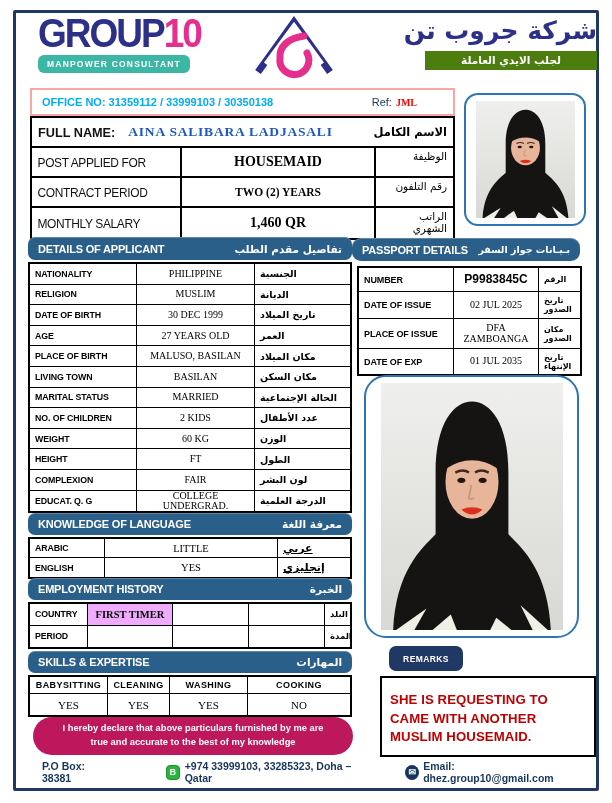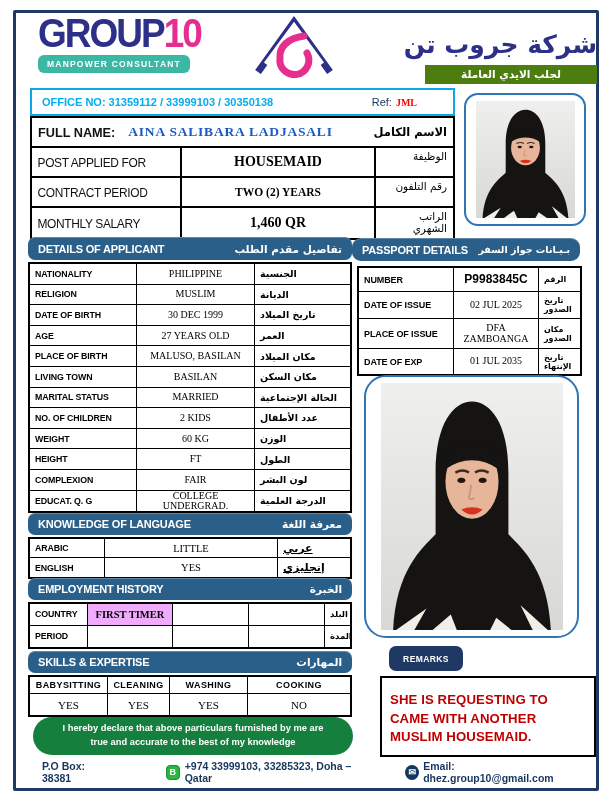--- a/index.html
+++ b/index.html
@@ -7,26 +7,26 @@
   .page { position:relative; width:612px; height:803px; background:#fff; overflow:hidden; }
   .frame { position:absolute; left:13px; top:10px; width:586px; height:781px; border:3px solid #1F3864; border-radius:2px; }
 
   
   .logo-left { position:absolute; left:38px; top:16px; width:160px; }
   .logo-word { font-size:37px; font-weight:800; letter-spacing:-2px; line-height:36px; transform:scaleY(1.08); font-family:"Liberation Sans",sans-serif; }
   .logo-word .g { color:#2D3089; }
   .logo-word .ten { color:#E52E8D; }
   .logo-banner { margin-top:3px; background:#3CB7A4; color:#fff; font-size:8.5px; font-weight:700; letter-spacing:1.2px; text-align:center; padding:4px 2px; width:152px;border-radius:6px; }
   .logo-center { position:absolute; left:252px; top:14px; }
-  .logo-right { position:absolute; right:15px; top:28px; width:220px; text-align:right; }
+  .logo-right { position:absolute; right:15px; top:14px; width:220px; text-align:right; }
   .company-ar { font-family:"DejaVu Sans",sans-serif; font-size:25px; font-weight:700; color:#2D3089; line-height:34px; }
   .company-tag { display:inline-block; background:#4d7c0f; color:#fff; font-family:"DejaVu Sans",sans-serif; font-size:10.5px; font-weight:700; padding:3px 14px 4px; margin-top:3px; width:172px; text-align:center; }
 
   
-  .office-box { position:absolute; left:30px; top:88px; width:425px; height:26px; border:2px solid #0ea5e9; display:flex; align-items:center; padding:12px 10px; }
+  .office-box { position:absolute; left:30px; top:88px; width:425px; height:26px; border:2px solid #fca5a5; display:flex; align-items:center; padding:12px 10px; }
   .office-no { color:#00AEEF; font-weight:700; font-size:11px; }
   .ref-label { margin-left:auto; color:#17365D; font-weight:400; font-size:11px; }
   .ref-value { color:#FF0000; font-weight:700; font-size:10px; font-family:"Liberation Serif",serif; margin-left:4px; margin-right:26px;}
 
   
   .main-table { position:absolute; left:30px; top:116px; width:425px; border:2px solid #000; }
   .mt-row { display:grid; grid-template-columns:148px 196px 1fr; border-top:2px solid #000; }
   .mt-row:first-child { border-top:none; display:flex; align-items:center; height:28px; padding:0 6px; }
   .mt-cell { padding:4px 6px; min-height:28px; }
   .mt-label { font-size:13px; color:#111; letter-spacing:-0.4px; display:flex; align-items:center; transform:scaleX(0.92); transform-origin:left; }
@@ -71,21 +71,21 @@
   .skills-tbl .cell.val { height:21px; font-size:11px; }
   .skills-tbl .cell:nth-child(4n){ border-right:none; }
 
   .pass-tbl { left:357px; top:266px; width:225px; grid-template-columns:95px 85px 1fr; }
   .pass-tbl .cell.lbl { font-size:9px; }
   .pass-tbl .cell.val { font-size:10px; line-height:10.5px; }
   .pass-tbl .cell.val.num { font-family:"Liberation Sans",sans-serif; font-weight:700; font-size:12px; }
   .pass-tbl .cell.ar { font-size:8px; line-height:9px; text-align:left; }
 
   
-  .declaration { position:absolute; left:33px; top:717px; width:320px; height:38px; background:#15803d; border-radius:19px; color:#fff; font-weight:700; font-size:9.3px; text-align:center; display:flex; align-items:center; justify-content:center; padding:0 22px; line-height:1.5; }
+  .declaration { position:absolute; left:33px; top:717px; width:320px; height:38px; background:#be185d; border-radius:19px; color:#fff; font-weight:700; font-size:9.3px; text-align:center; display:flex; align-items:center; justify-content:center; padding:0 22px; line-height:1.5; }
 
   
   .remarks-badge { position:absolute; left:389px; top:646px; width:74px; height:25px; background:#1F3864; border-radius:7px; color:#fff; font-weight:700; font-size:8.5px; letter-spacing:0.4px; display:flex; align-items:center; justify-content:center; }
   .remarks-box { position:absolute; left:380px; top:676px; width:216px; height:81px; border:2px solid #000; padding:13px 6px 0 8px; }
   .remarks-text { color:#C00000; font-weight:800; font-size:13.2px; line-height:1.42; letter-spacing:0.1px; }
 
   
   .footer { position:absolute; left:36px; top:760px; width:540px; display:flex; align-items:center; color:#17365D; font-weight:700; font-size:10.5px; }
   .footer .po { margin-left:6px; }
   .wa-icon { width:15px; height:15px; background:#29B63E; border-radius:4px; color:#fff; font-size:9px; font-weight:700; display:flex; align-items:center; justify-content:center; margin:0 5px 0 54px; border:1px solid #1d8f2f; }

